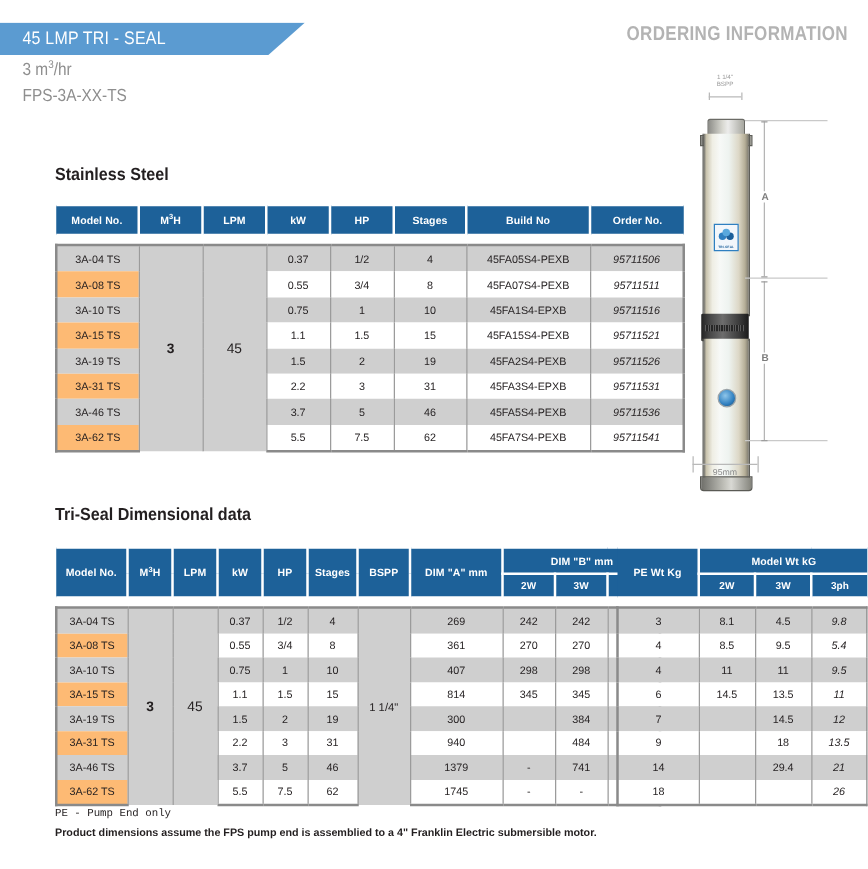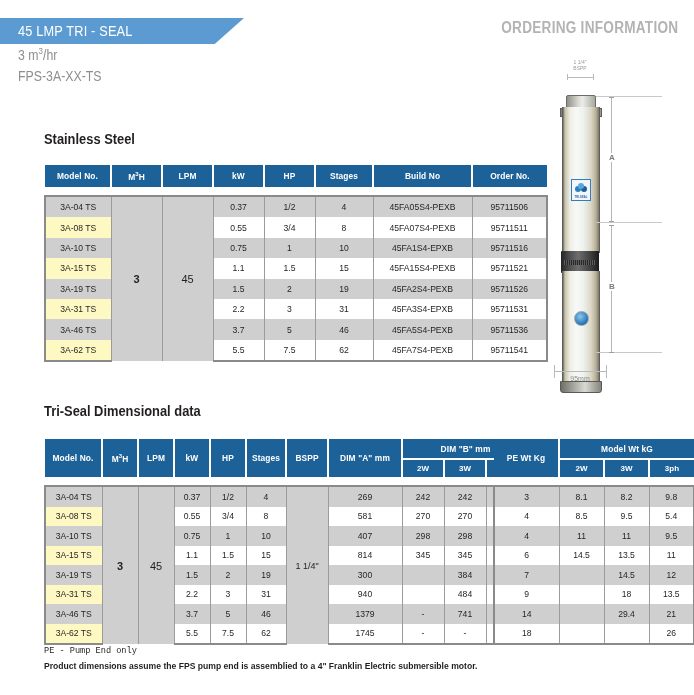--- a/index.html
+++ b/index.html
@@ -67,25 +67,25 @@
   }
   .tbl td{
     font-size:8.6px;text-align:center;vertical-align:middle;
     color:#231f20;padding:0;
     border-left:1px solid #9b9b9b;border-right:1px solid #9b9b9b;
     background:#ffffff;
     font-family:"Liberation Sans", sans-serif;
     white-space:nowrap;
   }
   .tbl tbody tr.alt td{background:#cfcfcf;}
-  .tbl td.grey{background:#fef9c3;}
+  .tbl td.grey{background:#fdba74;}
   .tbl tbody tr:first-child td{border-top:2px solid #8a8a8a;}
   .tbl tbody tr:last-child td{border-bottom:2px solid #8a8a8a;}
   .tbl td.edge-l{border-left:2px solid #8a8a8a;}
-  .tbl td.edge-r{border-right:2px solid #8a8a8a;}
+  .tbl td.edge-r{border-right:2px solid #8a8a8a;font-style:italic;}
   .sup{font-size:6px;vertical-align:super;}
 
   
   #table-ss{left:44px;top:163px;width:502px;}
   #table-ss th{height:22px;}
   #table-ss td{height:20.4px;}
   #table-ss thead tr th:first-child{border-left:none;}
   #table-ss thead tr th:last-child{border-right:none;margin-top:32px;}
 
   
@@ -368,21 +368,21 @@
         <td>269</td>
         <td>242</td>
         <td>242</td>
         <td class="edge-r">242</td>
       </tr>
       <tr>
         <td class="edge-l grey">3A-08 TS</td>
         <td>0.55</td>
         <td>3/4</td>
         <td>8</td>
-        <td>581</td>
+        <td>361</td>
         <td>270</td>
         <td>270</td>
         <td class="edge-r">270</td>
       </tr>
       <tr class="alt">
         <td class="edge-l grey">3A-10 TS</td>
         <td>0.75</td>
         <td>1</td>
         <td>10</td>
         <td>407</td>
@@ -461,21 +461,21 @@
       <th class="sub">3ph</th>
     </tr>
     <tr class="gap-row">
         <td colspan="4"></td>
       </tr>
   </thead>
   <tbody id="dim-right-body">
       <tr class="alt">
         <td class="edge-l">3</td>
         <td>8.1</td>
-        <td>8.2</td>
+        <td>4.5</td>
         <td class="edge-r">9.8</td>
       </tr>
       <tr>
         <td class="edge-l">4</td>
         <td>8.5</td>
         <td>9.5</td>
         <td class="edge-r">5.4</td>
       </tr>
       <tr class="alt">
         <td class="edge-l">4</td>

